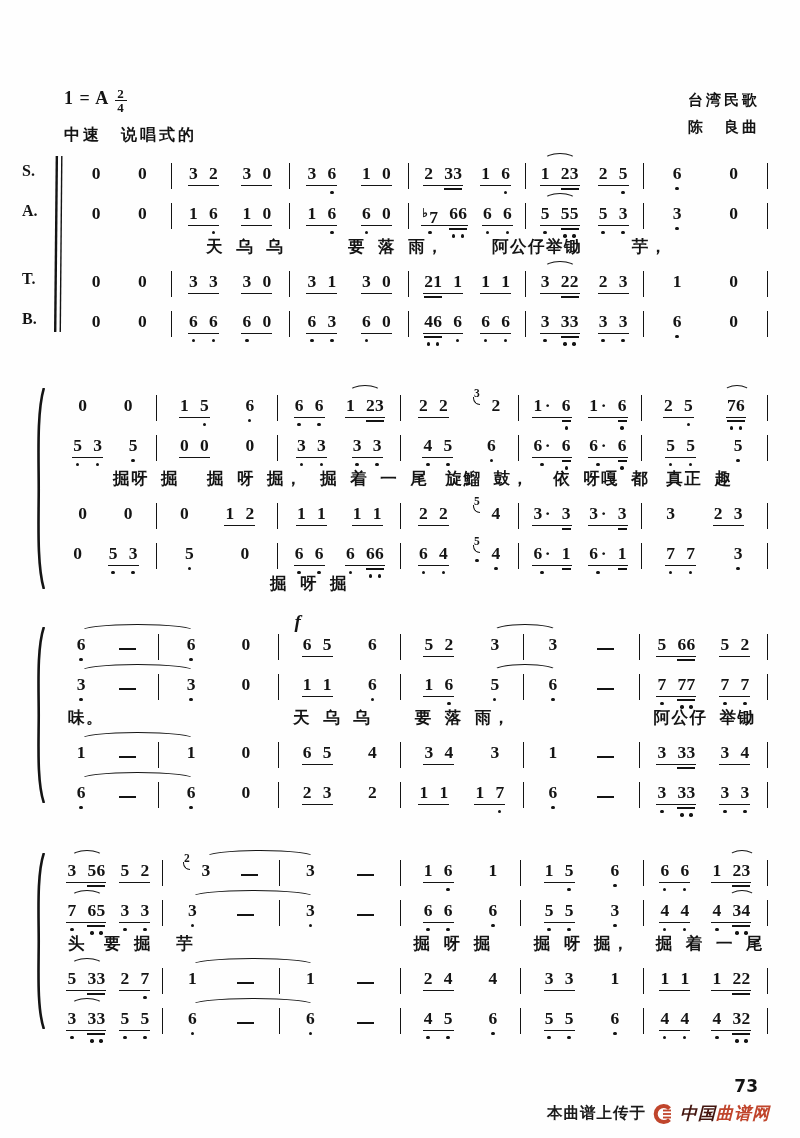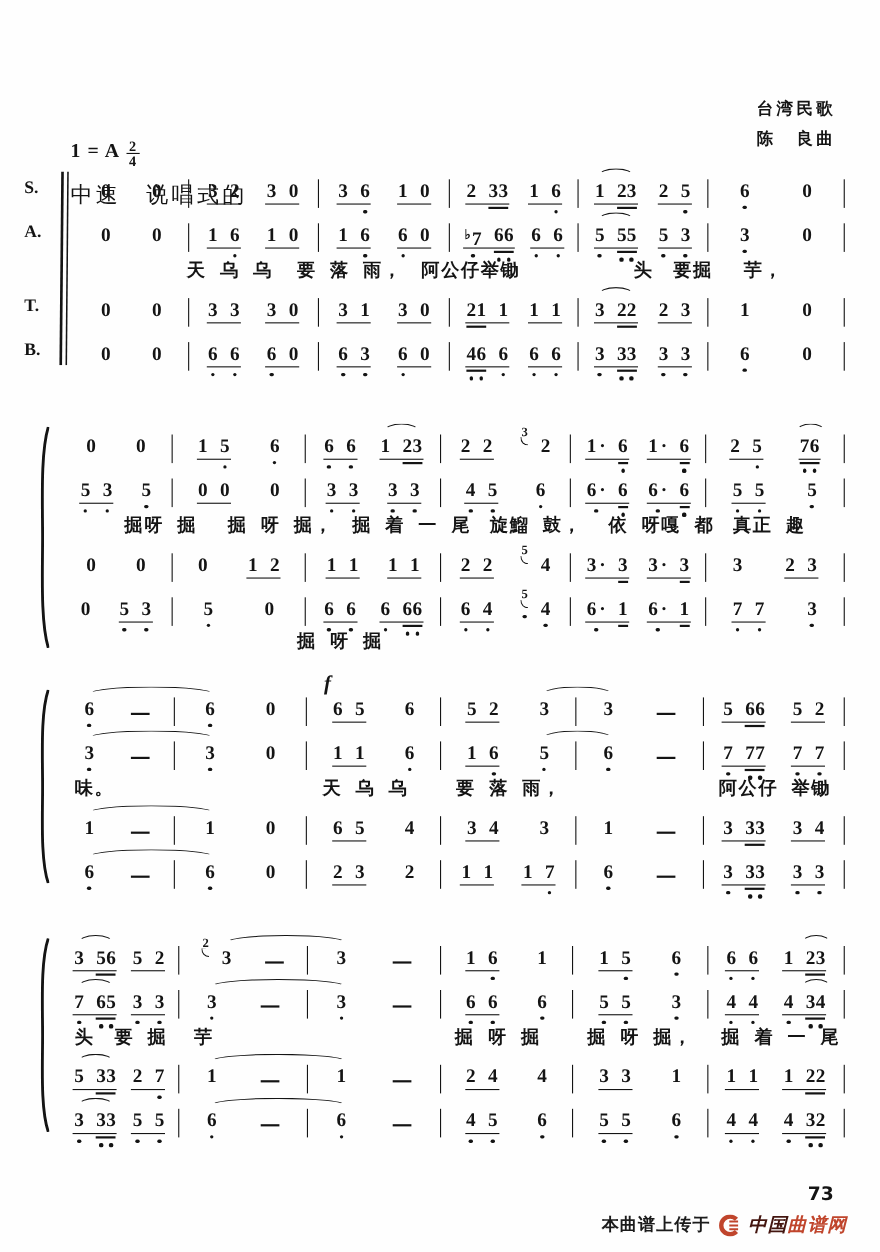--- a/index.html
+++ b/index.html
@@ -1,26 +1,26 @@
 <!DOCTYPE html>
 <html><head>
 <meta charset="utf-8">
 <style>
   html,body{margin:0;padding:0;}
   body{width:800px;height:1138px;position:relative;background:#fefefe;color:#141414;
        font-family:"Liberation Sans",sans-serif;overflow:hidden;}
   .header{position:relative;height:148px;}
   .title{margin:0;text-align:center;padding-top:16px;font:700 34px "Liberation Serif",serif;letter-spacing:2px;}
-  .meta-left{position:absolute;left:64px;top:88px;margin-top:39px;}
+  .meta-left{position:absolute;left:64px;top:88px;}
   .keyline{font:700 18px "Liberation Serif",serif;letter-spacing:1px;}
   .frac{display:inline-block;vertical-align:-8px;margin-left:6px;text-align:center;
         font:700 13px "Liberation Serif",serif;line-height:11px;}
   .frac .fn{display:block;border-bottom:1.7px solid #141414;padding:0 2px 1px;}
   .frac .fd{display:block;padding-top:1px;}
-  .tempo{margin-top:12px;font-weight:400;font-size:20px;letter-spacing:3px;}
+  .tempo{margin-top:12px;font-weight:700;font-size:16px;letter-spacing:3px;}
   .meta-right{position:absolute;right:40px;top:86px;text-align:center;font-weight:700;font-size:15px;
               line-height:27px;letter-spacing:3px;}
   .score{padding:6px 32px 0 0;}
   .system{position:relative;}
   .sys-labeled{padding-left:68px;margin-bottom:46px;}
   .sys-plain{padding-left:55px;}
   .brace{position:absolute;width:11px;top:2px;bottom:8px;}
   .sys-labeled .brace{left:53px;}
   .sys-plain .brace{left:34px;}
   .nrow{position:relative;height:38px;margin-bottom:2px;}
@@ -252,21 +252,20 @@
             </span>
           </div>
           <div class="arc" style="left: 475.822px; width: 30.35px; top: -1px;"></div>
         </div>
       </div>
       <div class="lrow">
         <div class="lcell m0" style="flex-grow: 103;"></div>
         <div class="lcell" style="flex-grow: 119;">天 乌 乌</div>
         <div class="lcell" style="flex-grow: 121;">要 落 雨，</div>
         <div class="lcell" style="flex-grow: 117;">阿公仔举锄</div>
-        <div class="lcell" style="flex-grow: 119; padding-left: 14%;">头　要掘</div>
         <div class="lcell" style="flex-grow: 126;">芋，</div>
       </div>
       <div class="nrow">
         <span class="vlabel">T.</span>
         <div class="mrow">
           <div class="measure m0" style="flex-grow: 103;">
             <span class="beat">
               <span class="tok"><span class="dg">0</span></span>
             </span>
             <span class="beat">

